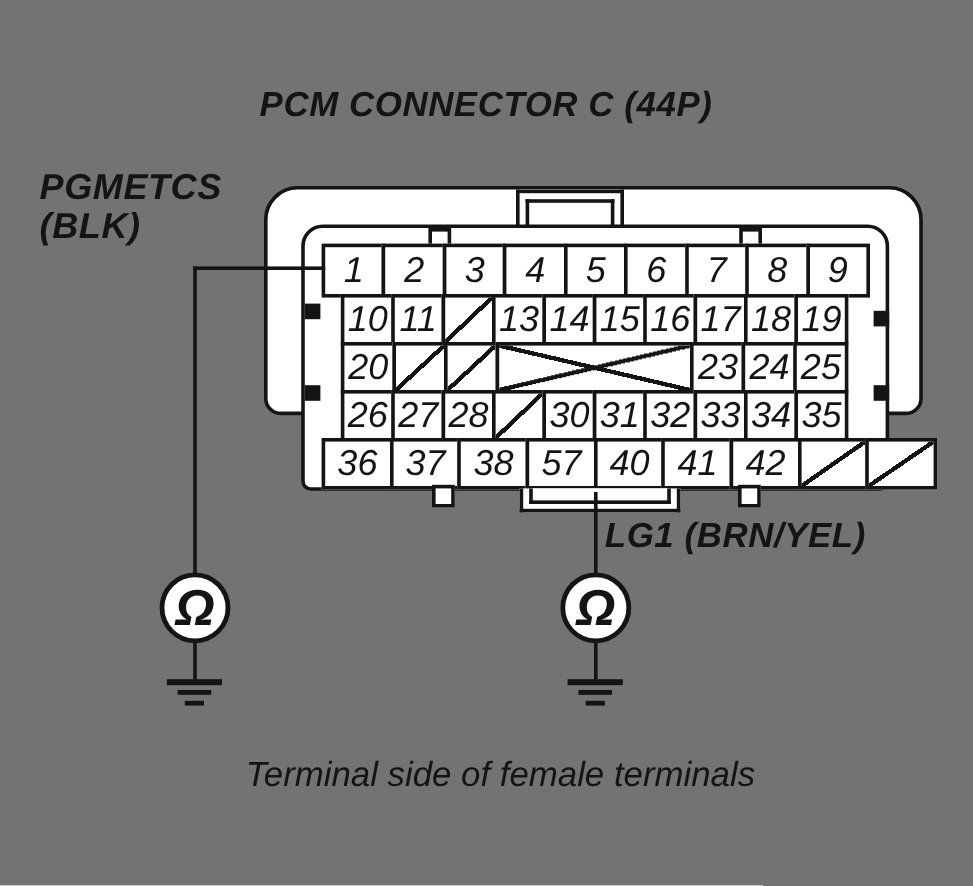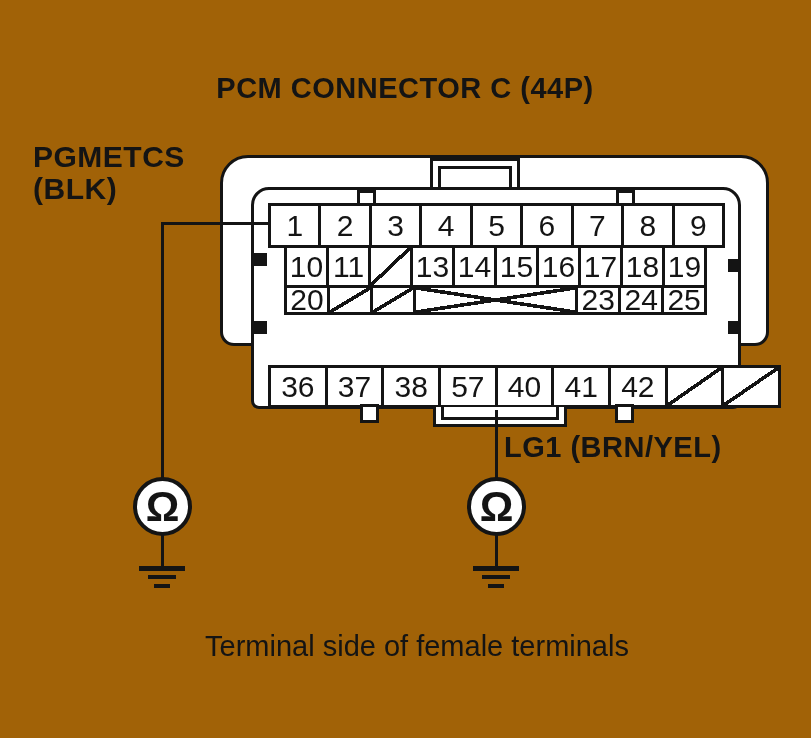--- a/index.html
+++ b/index.html
@@ -1,18 +1,18 @@
 <!DOCTYPE html>
 <html><head>
 <meta charset="utf-8">
 <style>
   html,body{margin:0;padding:0;background:#fff;}
   #stage{
-    position:relative;width:811px;height:738px;background:#a16207;overflow:hidden;
-    font-family:"Liberation Sans",sans-serif;color:#141414;
+    position:relative;width:811px;height:738px;background:#737373;overflow:hidden;
+    font-family:"Liberation Sans",sans-serif;color:#141414;font-style:italic;
   }
   .abs{position:absolute;}
   
   .title{left:80px;top:72px;width:650px;text-align:center;font-size:29px;font-weight:700;letter-spacing:.5px;}
   .label-left{left:33px;top:141px;font-size:30px;font-weight:700;line-height:32px;letter-spacing:.5px;}
   .label-right{left:504px;top:431px;font-size:29px;font-weight:700;letter-spacing:.5px;}
   .caption{left:87px;top:630px;width:660px;text-align:center;font-size:29px;font-weight:400;}
   
   .outer-shell{left:220px;top:155px;width:543px;height:185px;border:3.5px solid #141414;
                border-radius:28px 28px 14px 14px;background:#fff;}
@@ -25,21 +25,21 @@
   .tab-bl{left:360px;top:404px;} .tab-br{left:615px;top:404px;}
   .bottom-tab-outer{left:433px;top:407px;width:128px;height:17px;border:3px solid #141414;border-top:none;background:#fff;}
   .bottom-tab-inner{left:441px;top:407px;width:112px;height:10px;border:3px solid #141414;border-top:none;background:#fff;}
   .lug{width:13px;height:13px;background:#141414;}
   .lug-l1{left:254px;top:253px;} .lug-l2{left:254px;top:321px;}
   .lug-r1{left:728px;top:259px;} .lug-r2{left:728px;top:321px;}
   
   .row{position:absolute;display:flex;}
   .row1{left:268px;top:203px;width:457px;height:45px;}
   .row2{left:284px;top:245px;width:423px;height:43px;}
-  .row3{left:284px;top:285px;width:423px;height:30px;}
+  .row3{left:284px;top:285px;width:423px;height:43px;}
   .row4{left:284px;top:325px;width:423px;height:43px;}
   .row5{left:268px;top:365px;width:513px;height:43px;}
   .cell{flex:1 1 0;border:3px solid #141414;background:#fff;display:flex;align-items:center;justify-content:center;
         font-size:30px;line-height:1;color:#141414;box-sizing:border-box;}
   .cell + .cell{margin-left:-3px;}
   .cell.slash{background-image:linear-gradient(to bottom right,
       transparent calc(50% - 1.8px),#141414 calc(50% - 1.8px) calc(50% + 1.8px),transparent calc(50% + 1.8px));}
   .cell.cross{background-image:
       linear-gradient(to bottom right,transparent calc(50% - 1.8px),#141414 calc(50% - 1.8px) calc(50% + 1.8px),transparent calc(50% + 1.8px)),
       linear-gradient(to top right,  transparent calc(50% - 1.8px),#141414 calc(50% - 1.8px) calc(50% + 1.8px),transparent calc(50% + 1.8px));}
@@ -107,20 +107,32 @@
     </div>
   <div class="row row3">
       <div class="cell" style="flex-grow: 1;">20</div>
       <div class="cell slash" style="flex-grow: 1;"></div>
       <div class="cell slash" style="flex-grow: 1;"></div>
       <div class="cell cross" style="flex-grow: 4;"></div>
       <div class="cell" style="flex-grow: 1;">23</div>
       <div class="cell" style="flex-grow: 1;">24</div>
       <div class="cell" style="flex-grow: 1;">25</div>
     </div>
+  <div class="row row4">
+      <div class="cell" style="flex-grow: 1;">26</div>
+      <div class="cell" style="flex-grow: 1;">27</div>
+      <div class="cell" style="flex-grow: 1;">28</div>
+      <div class="cell slash" style="flex-grow: 1;"></div>
+      <div class="cell" style="flex-grow: 1;">30</div>
+      <div class="cell" style="flex-grow: 1;">31</div>
+      <div class="cell" style="flex-grow: 1;">32</div>
+      <div class="cell" style="flex-grow: 1;">33</div>
+      <div class="cell" style="flex-grow: 1;">34</div>
+      <div class="cell" style="flex-grow: 1;">35</div>
+    </div>
   <div class="row row5">
       <div class="cell" style="flex-grow: 1;">36</div>
       <div class="cell" style="flex-grow: 1;">37</div>
       <div class="cell" style="flex-grow: 1;">38</div>
       <div class="cell" style="flex-grow: 1;">57</div>
       <div class="cell" style="flex-grow: 1;">40</div>
       <div class="cell" style="flex-grow: 1;">41</div>
       <div class="cell" style="flex-grow: 1;">42</div>
       <div class="cell slash" style="flex-grow: 1;"></div>
       <div class="cell slash" style="flex-grow: 1;"></div>

